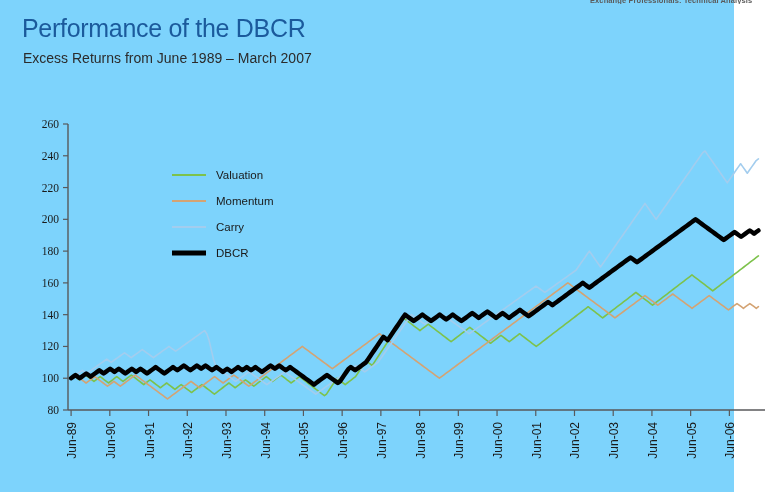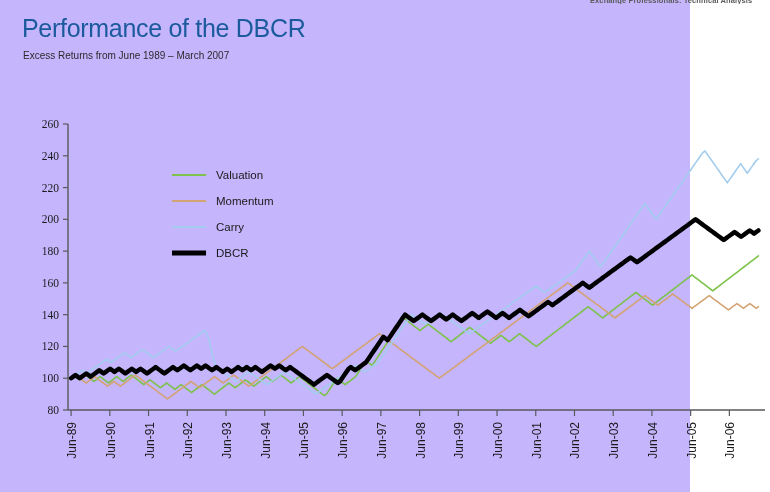--- a/index.html
+++ b/index.html
@@ -13,21 +13,22 @@
     position: relative;
     overflow: hidden;
     font-family: "Liberation Sans", sans-serif;
     color: #231f20;
   }
   #page {
     position: absolute;
     left: 0; top: 0;
     width: 690px;
     height: 492px;
-    background: #c4b5fd;
+    background: #7dd3fc;
+    padding-left: 44px;
   }
   
   .corner-note {
     position: absolute;
     left: 590px;
     top: -4px;
     width: 180px;
     font-size: 7.5px;
     font-weight: bold;
     color: #5a5a5a;
@@ -43,21 +44,21 @@
     font-size: 25px;
     font-weight: normal;
     color: #1b5a9c;
     letter-spacing: -0.3px;
     white-space: nowrap;
   }
   .subtitle {
     position: absolute;
     left: 23px;
     top: 50px;
-    font-size: 10px;
+    font-size: 14px;
     font-weight: normal;
     color: #2b2b2b;
     white-space: nowrap;
   }
   
   #plot-area {
     position: absolute;
     left: 0; top: 0;
     width: 770px;
     height: 492px;

